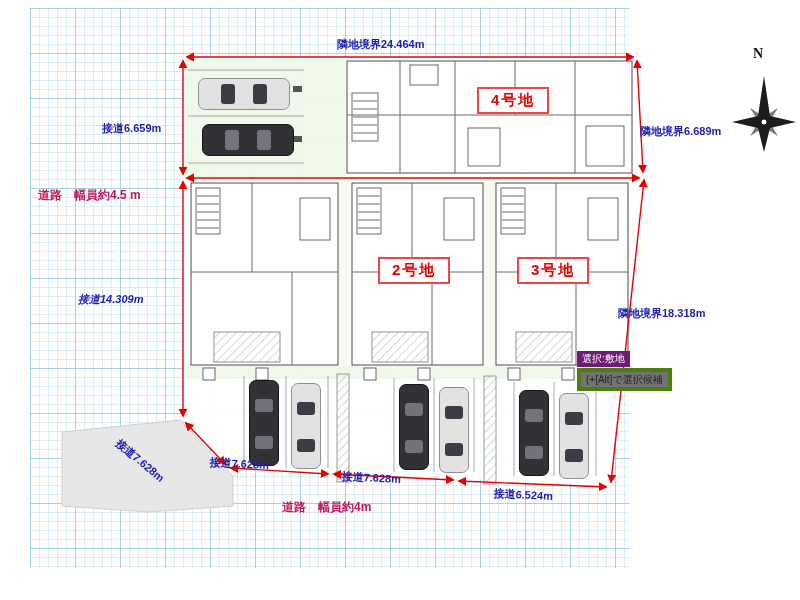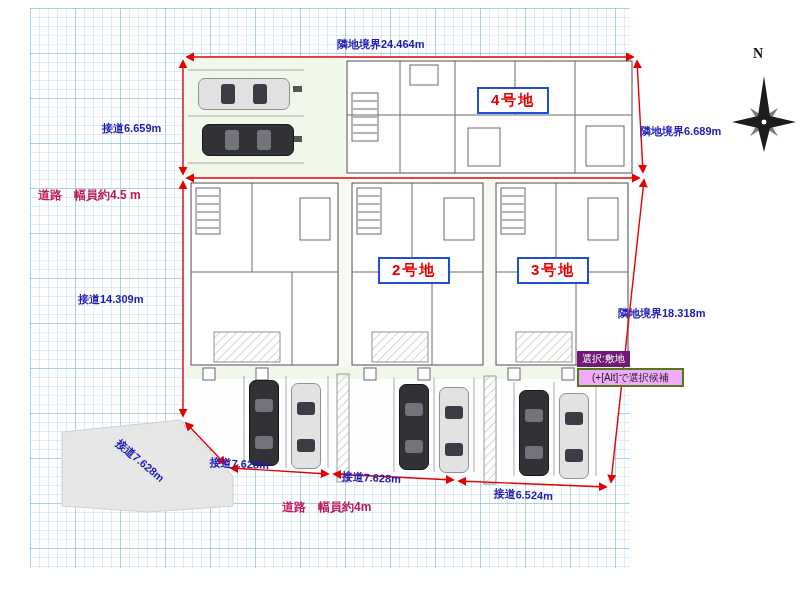--- a/index.html
+++ b/index.html
@@ -8,41 +8,41 @@
   #grid{position:absolute;left:30px;top:8px;width:600px;height:560px;background-color:#fff;
     background-image:
       linear-gradient(to right, rgba(120,180,215,.50) 1px, transparent 1px),
       linear-gradient(to bottom, rgba(120,180,215,.50) 1px, transparent 1px),
       linear-gradient(to right, rgba(160,205,232,.35) 1px, transparent 1px),
       linear-gradient(to bottom, rgba(160,205,232,.35) 1px, transparent 1px);
     background-size:45px 45px,45px 45px,9px 9px,9px 9px;}
   svg.layer{position:absolute;left:0;top:0;pointer-events:none;}
   .dim{position:absolute;color:#1d1db5;font-size:11px;font-weight:600;white-space:nowrap;transform-origin:left top;}
   .road{position:absolute;color:#be185d;font-size:12px;white-space:nowrap;font-weight:bold;}
-  .lot-label{position:absolute;background:#fff;border:2px solid #1d4ed8;color:#e60000;
+  .lot-label{position:absolute;background:#fff;border:2px solid #ef4444;color:#e60000;
     font-size:15px;font-weight:bold;padding:2px 12px;letter-spacing:2px;white-space:nowrap;}
   #compass-n{position:absolute;left:753px;top:46px;font-family:"Liberation Serif",serif;
     font-size:14px;font-weight:bold;color:#111;}
   .car{position:absolute;border-radius:7px;box-sizing:border-box;}
   .car.h{width:92px;height:32px;}
   .car.v{width:30px;height:86px;}
   .car.dark{background:#323236;border:1px solid #15151a;}
   .car.light{background:#e2e2e2;border:1px solid #8f8f8f;}
   .car .win{position:absolute;border-radius:3px;}
   .car.dark .win{background:#73737b;}
   .car.light .win{background:#3c3c44;}
   .car.h .win{top:5px;bottom:5px;width:14px;}
   .car.h .win.w1{left:22px;}
   .car.h .win.w2{right:22px;}
   .car.v .win{left:5px;right:5px;height:13px;}
   .car.v .win.w1{top:18px;}
   .car.v .win.w2{bottom:16px;}
   #tooltip{position:absolute;left:577px;top:351px;z-index:30;font-size:10px;line-height:1.35;}
   #tooltip .tt-title{background:#701a75;color:#fff;padding:1px 5px;width:max-content;}
-  #tooltip .tt-hint{background:#f0abfc;border:2px solid #4d7c0f;color:#222;padding:1px 13px;margin-top:1px;width:max-content;}
+  #tooltip .tt-hint{background:#737373;border:4px solid #4d7c0f;color:#222;padding:1px 5px;margin-top:1px;width:max-content;}
 </style>
 </head>
 <body>
 
 <div id="canvas">
 
   <div id="grid"></div>
 
   <svg class="layer" width="800" height="600">
     <defs>
@@ -191,21 +191,21 @@
       <polygon points="0,-20 3.5,-3.5 20,0 3.5,3.5 0,20 -3.5,3.5 -20,0 -3.5,-3.5" fill="#777" transform="rotate(45)"></polygon>
       <polygon points="0,-46 6,-6 32,0 6,6 0,30 -6,6 -32,0 -6,-6" fill="#1c1c1c"></polygon>
       <circle r="3" fill="#fff" stroke="#1c1c1c"></circle>
     </g>
   </svg>
 
   <div class="dim" style="left:337px;top:37px;">隣地境界24.464m</div>
   <div class="dim" style="left:640px;top:124px;">隣地境界6.689m</div>
   <div class="dim" style="left:618px;top:306px;">隣地境界18.318m</div>
   <div class="dim" style="left:102px;top:121px;">接道6.659m</div>
-  <div class="dim" style="left:78px;top:292px;">接道14.309m</div>
+  <div class="dim" style="left:78px;top:292px;font-style:italic;">接道14.309m</div>
   <div class="dim" style="left:122px;top:436px;transform:rotate(40deg);">接道7.628m</div>
   <div class="dim" style="left:210px;top:455px;transform:rotate(3deg);">接道7.628m</div>
   <div class="dim" style="left:342px;top:469px;transform:rotate(3deg);">接道7.628m</div>
   <div class="dim" style="left:494px;top:486px;transform:rotate(3deg);">接道6.524m</div>
 
   <div class="road" style="left:38px;top:187px;">道路　幅員約4.5 m</div>
   <div class="road" style="left:282px;top:499px;">道路　幅員約4m</div>
 
   <div class="lot-label" style="left:378px;top:257px;">2号地</div>
   <div class="lot-label" style="left:517px;top:257px;">3号地</div>

